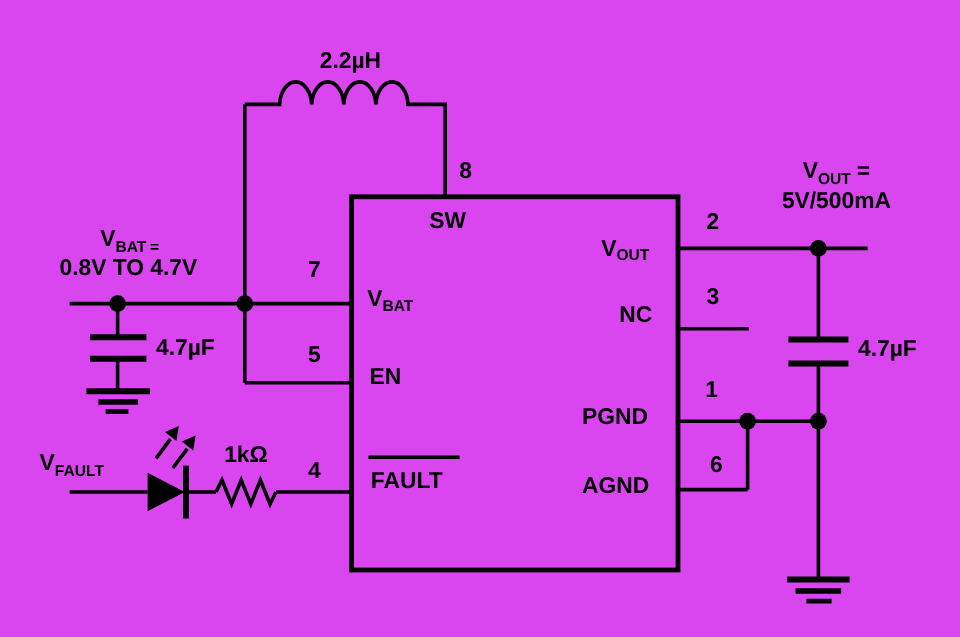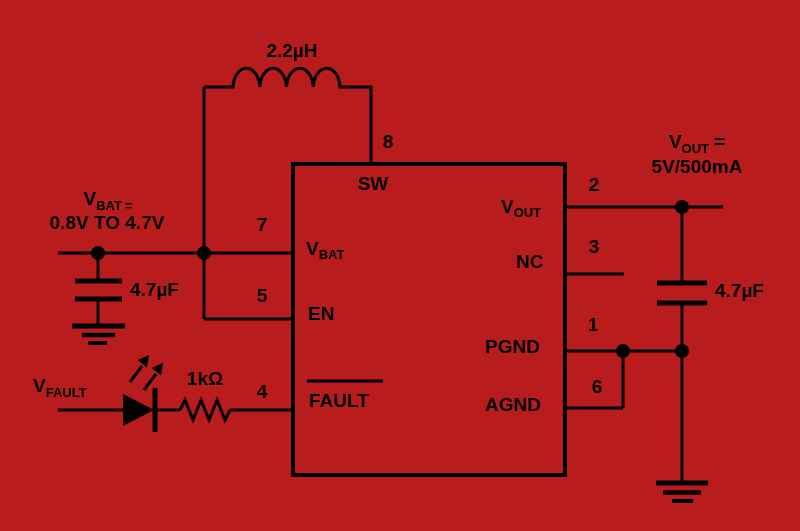--- a/index.html
+++ b/index.html
@@ -1,16 +1,16 @@
 <!DOCTYPE html>
 <html><head>
 <meta charset="utf-8">
 <style>
   html,body{margin:0;padding:0;background:#fff;}
-  #stage{position:relative;width:800px;height:531px;background:#b91c1c;overflow:hidden;}
+  #stage{position:relative;width:800px;height:531px;background:#d946ef;overflow:hidden;}
   svg{display:block;}
   text, tspan{
     font-family:"Liberation Sans","DejaVu Sans",sans-serif;
     font-weight:bold;
     fill:#000;
   }
   .t19{font-size:19px;}
   .sub{font-size:13px;}
   .wire{stroke:#000;stroke-width:3;fill:none;}
   .thick{stroke:#000;stroke-width:5;fill:none;stroke-linecap:butt;}

